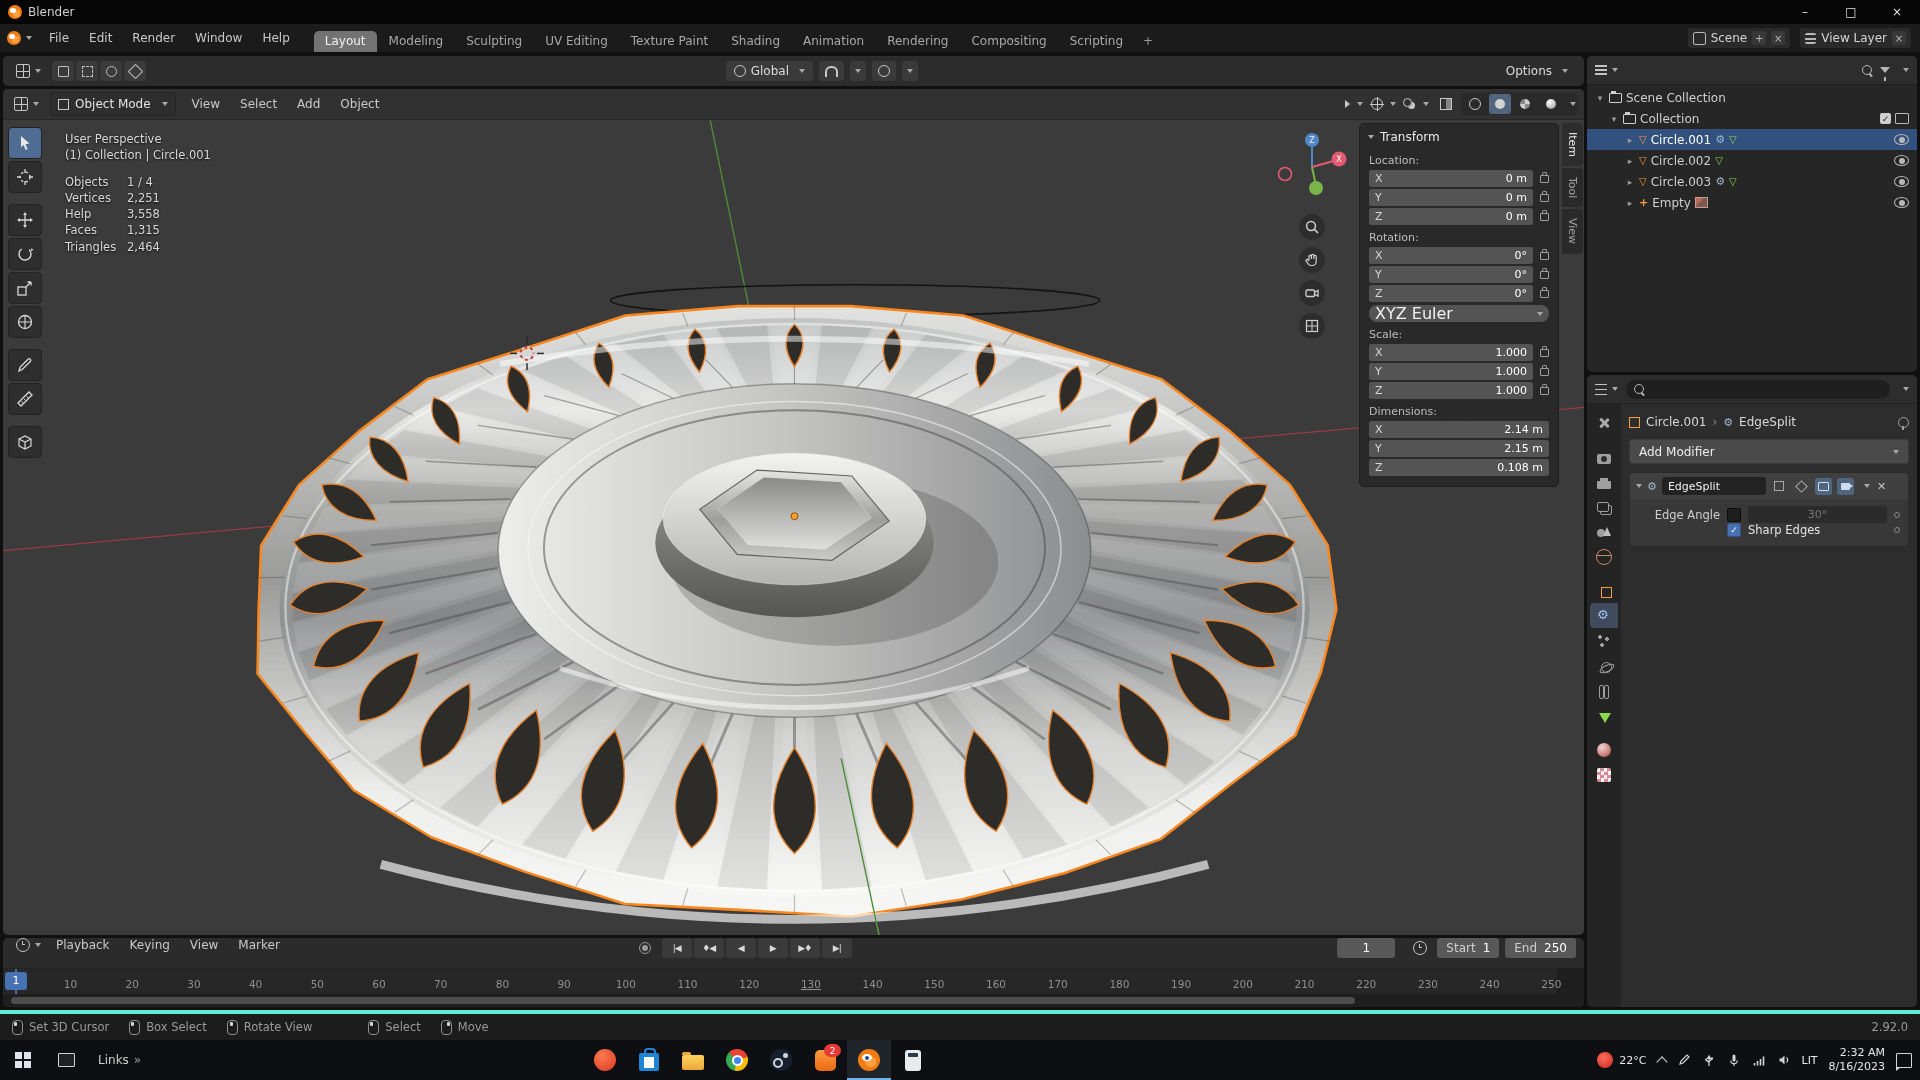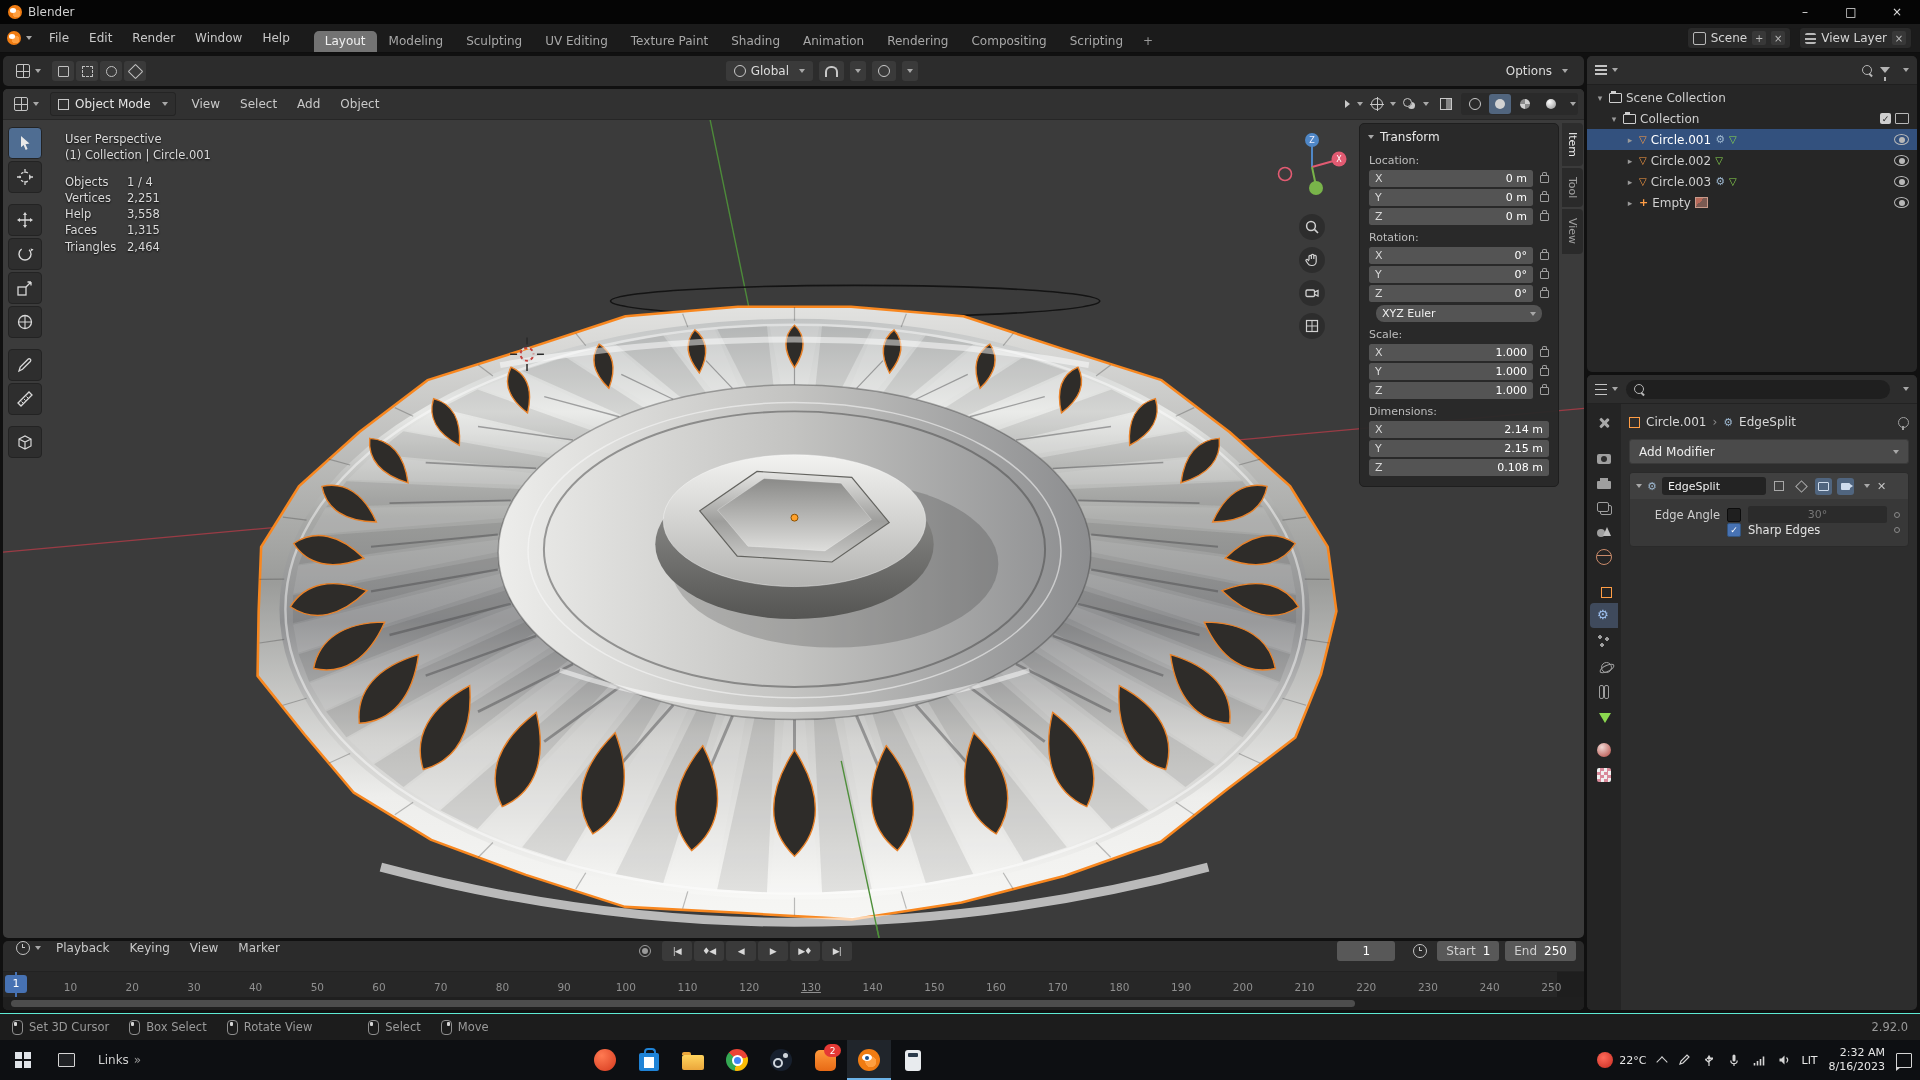--- a/index.html
+++ b/index.html
@@ -88,21 +88,21 @@
   
   .npanel{position:absolute;top:34px;right:25px;width:198px;background:rgba(41,41,41,.96);border:1px solid #1e1e1e;border-radius:5px;z-index:5;padding-bottom:8px}
   .np-title{display:flex;align-items:center;gap:6px;padding:6px 8px 4px;color:#e8e8e8}
   .tp-sec-label{font-size:11px;color:#bdbdbd;margin:6px 9px 3px}
   .tp-row{display:flex;align-items:center;gap:5px;margin:2px 9px}
   .tp-field{flex:1;height:17px;background:#545454;border-radius:2.5px;display:flex;align-items:center;padding:0 6px;font-size:11px}
   .tp-axis{color:#d8d8d8;margin-right:auto}
   .tp-val{color:#fff}
   .icon-lock{width:7px;height:6px;border:1px solid #9f9f9f;border-radius:1px;position:relative;margin-left:2px}
   .icon-lock::before{content:'';position:absolute;left:0.5px;top:-4px;width:3px;height:3px;border:1px solid #9f9f9f;border-bottom:none;border-radius:2px 2px 0 0}
-  .tp-dropdown{height:17px;background:#545454;border-radius:8px;display:flex;align-items:center;padding:0 6px;font-size:11px;margin:3px 16px;color:#f0f0f0}
+  .tp-dropdown{height:17px;background:#545454;border-radius:8px;display:flex;align-items:center;padding:0 6px;font-size:16px;margin:3px 9px;color:#f0f0f0}
   .tp-dropdown .chev{margin-left:auto}
   #np-tabs{position:absolute;top:34px;right:1px;display:flex;flex-direction:column;z-index:6;gap:2px}
   .np-tab{writing-mode:vertical-rl;padding:9px 4px;font-size:11px;color:#9f9f9f;background:rgba(30,30,30,.55);border-radius:0 4px 4px 0}
   .np-tab.active{background:rgba(44,44,44,.97);color:#ececec}
 
   
   .timeline{flex:0 0 69px;background:#2b2b2b;border-radius:5px;overflow:hidden;display:flex;flex-direction:column}
   .tl-header{height:30px;display:flex;align-items:flex-start;padding:0 8px}
   .ed-clock{width:12px;height:12px;border:1.3px solid #c4c4c4;border-radius:50%;position:relative}
   .ed-clock::before{content:'';position:absolute;left:4.5px;top:1.5px;width:1.3px;height:4px;background:#c4c4c4}
@@ -202,21 +202,21 @@
   .mod-x{margin-left:2px;color:#c4c4c4;font-size:11px}
   .mod-body{padding:7px 8px 9px;display:flex;flex-direction:column;}
   .mod-row{display:flex;align-items:center;gap:7px}
   .mod-lab{width:82px;text-align:right;color:#cfcfcf;font-size:11.5px}
   .cb{width:12px;height:12px;background:#1f1f1f;border:1px solid #0c0c0c;border-radius:2px;flex:0 0 auto}
   .cb.checked{background:#4772b3;border-color:#33557f;color:#fff;font-size:9px;display:flex;align-items:center;justify-content:center}
   .dis-field{flex:1;height:17px;background:#2b2b2b;border-radius:2.5px;display:flex;align-items:center;justify-content:center;color:#777;font-size:11px}
   .deco-dot{width:4px;height:4px;border:1px solid #8a8a8a;border-radius:50%;flex:0 0 auto}
 
   
-  .statusbar{height:26px;flex:0 0 26px;background:#1c1c1c;border-top:1px solid #5eead4;display:flex;align-items:center;padding:0 12px;color:#9a9a9a;font-size:11.5px}
+  .statusbar{height:26px;flex:0 0 26px;background:#1c1c1c;border-top:4px solid #5eead4;display:flex;align-items:center;padding:0 12px;color:#9a9a9a;font-size:11.5px}
   #status-hints{display:flex;align-items:center;gap:20px}
   .status-item{display:flex;align-items:center}
   .mouse{position:relative;width:9px;height:13px;border:1px solid #8f8f8f;border-radius:4px;margin-right:6px}
   .mouse::before{content:'';position:absolute;top:1px;width:3px;height:4.5px;background:#d5d5d5;border-radius:1px}
   .mouse-left::before,.mouse-left-drag::before{left:1px}
   .mouse-middle::before{left:2.5px}
   .mouse-right::before,.mouse-right-drag::before{right:1px}
   .sb-version{margin-left:auto}
 
   

